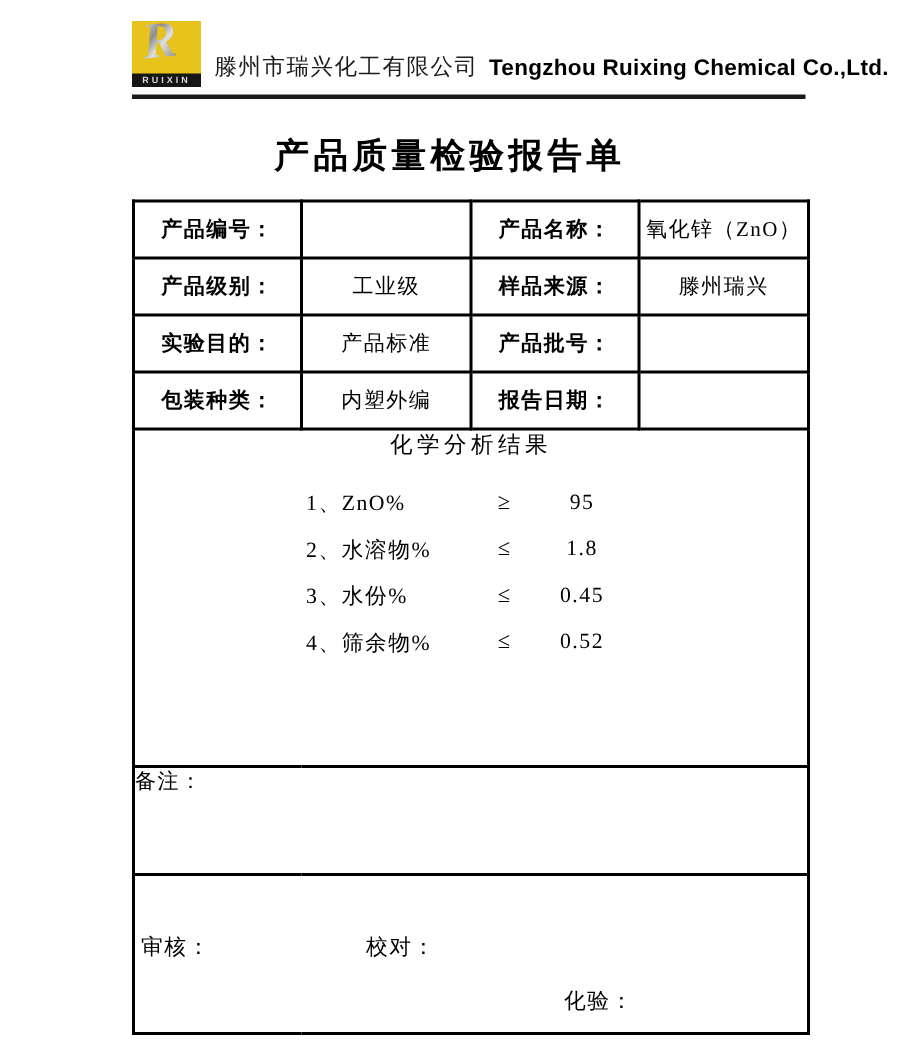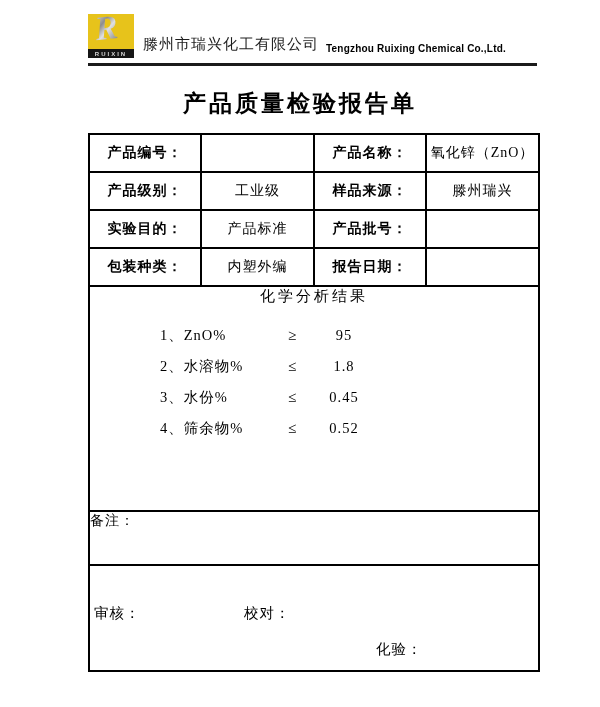--- a/index.html
+++ b/index.html
@@ -29,21 +29,21 @@
     position:absolute;left:0;right:0;bottom:0;height:9px;background:#161616;
     display:flex;align-items:center;justify-content:center;
   }
   .logo-bar span{
     font-family:"Liberation Sans", sans-serif;font-size:6px;font-weight:bold;
     letter-spacing:2px;color:#d8d8d8;line-height:1;
   }
   .company-names{display:flex;align-items:flex-end;margin-left:9px;padding-bottom:9px;}
   .company-cn{font-size:15px;letter-spacing:1px;color:#1c1c1c;}
   .company-en{
-    font-family:"Liberation Sans", sans-serif;font-weight:bold;font-size:10px;
+    font-family:"Liberation Sans", sans-serif;font-weight:bold;font-size:15px;
     margin-left:7px;letter-spacing:0.2px;color:#000;
   }
 
   
   .title{
     position:absolute;left:0;top:88px;width:100%;margin:0;text-align:center;
     font-family:"Liberation Sans", sans-serif;font-weight:bold;
     font-size:23px;letter-spacing:3px;color:#000;
   }
 
@@ -64,29 +64,29 @@
   }
 
   
   tr.r-analysis{height:225px;}
   td.analysis-cell{vertical-align:top;padding-top:36px;}
   .a-head{
     text-align:center;font-size:15px;letter-spacing:3px;margin-bottom:14px;
     font-family:"Liberation Serif", serif;
   }
   .a-item{
-    display:flex;align-items:center;height:31px;padding-left:70px;
+    display:flex;align-items:center;height:31px;padding-left:114px;
     font-size:14.5px;font-family:"Liberation Serif", serif;
   }
   .a-label{flex:0 0 116px;letter-spacing:1px;}
   .a-op{flex:0 0 32px;text-align:center;font-size:15px;}
   .a-val{flex:0 0 72px;text-align:center;letter-spacing:1px;}
 
   
-  tr.r-remarks{height:54px;}
+  tr.r-remarks{height:72px;}
   td.remarks-cell{vertical-align:top;text-align:left;padding:6px 8px;font-size:14.5px;letter-spacing:1px;}
 
   
   tr.r-sign{height:104px;text-decoration:underline;}
   td.sig-cell{vertical-align:top;}
   .sig-wrap{position:relative;width:100%;height:104px;}
   .sig{position:absolute;top:38px;font-size:14.5px;letter-spacing:1px;}
   .sig-review{left:4px;}
   .sig-proofread{left:154px;}
   .sig-assay{left:286px;margin-top:36px;}

